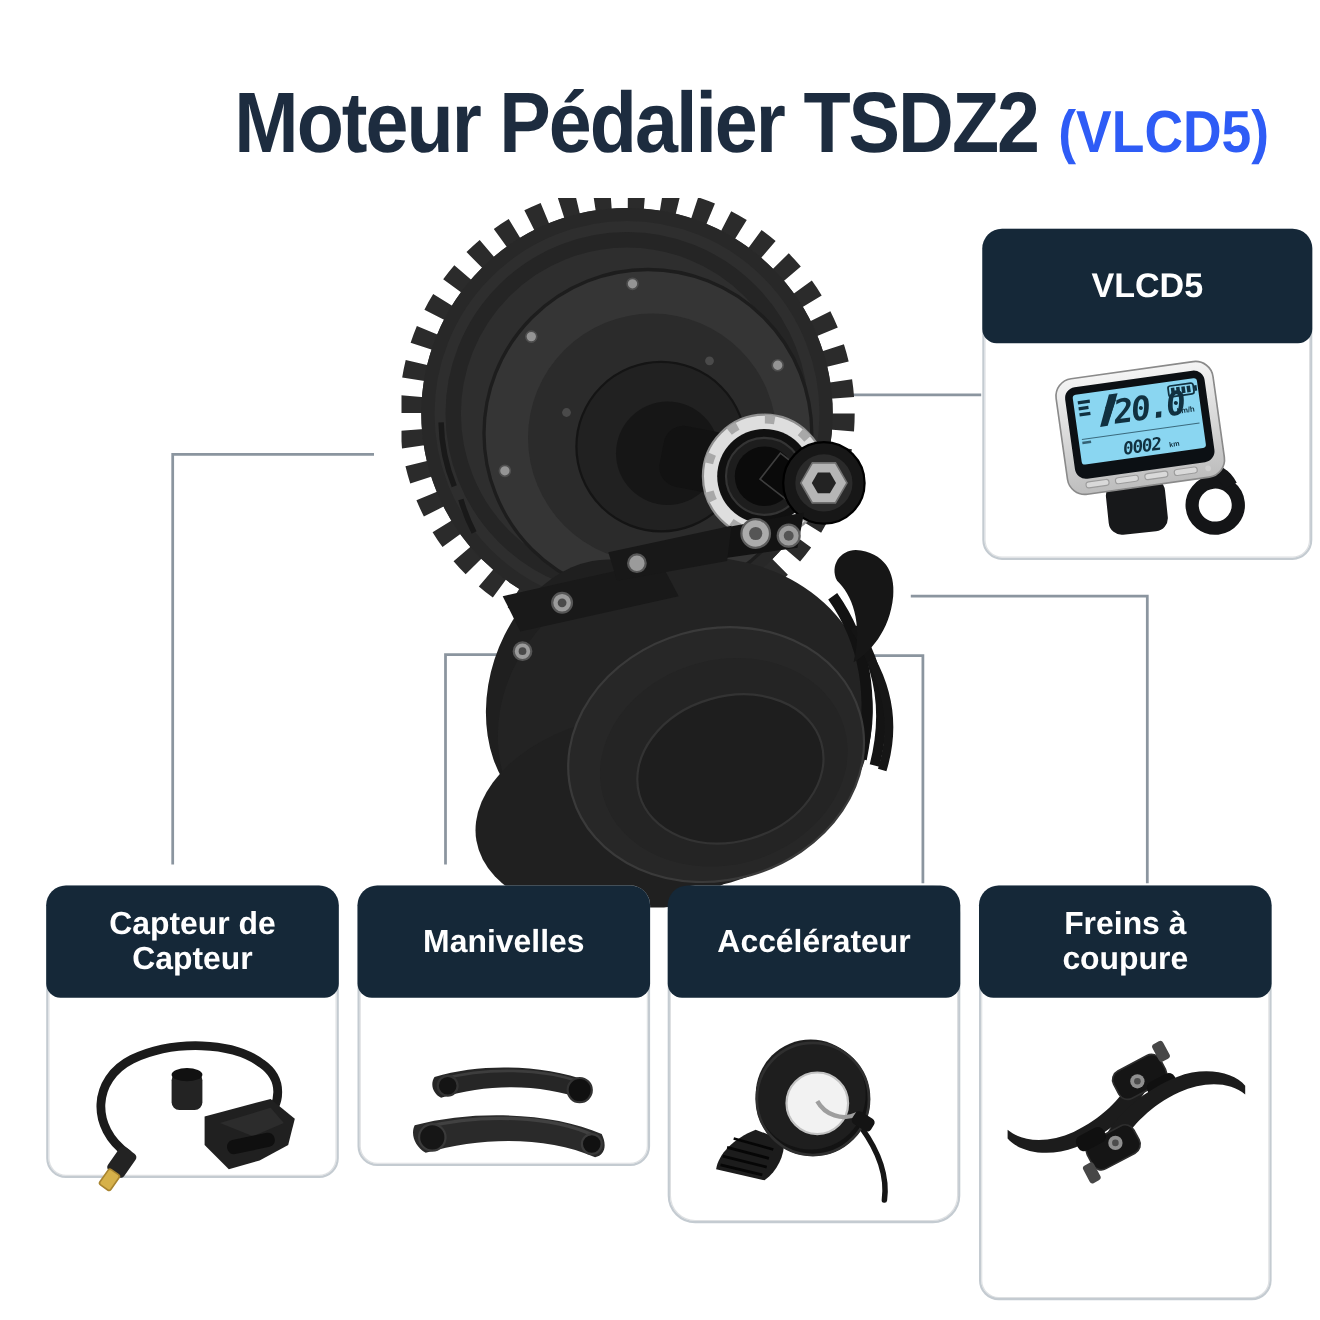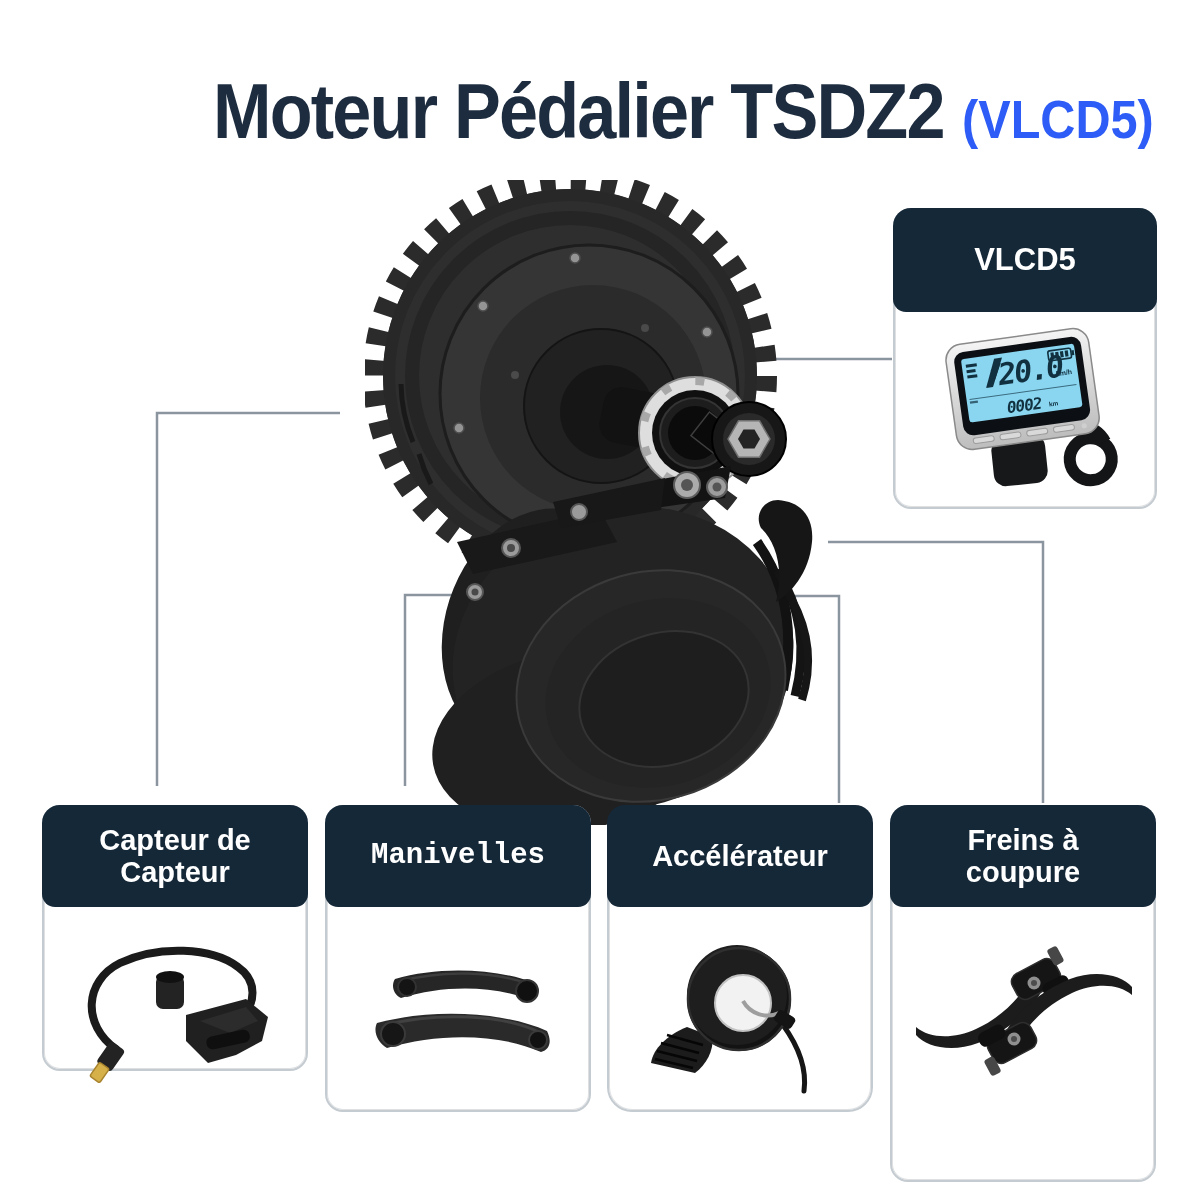--- a/index.html
+++ b/index.html
@@ -31,24 +31,24 @@
     border:2px solid var(--card_border,#c4cbd1);border-radius:18px;
     box-shadow:inset 0 0 0 1px rgba(70,85,95,.18);
   }
   .card-header{
     margin:-2px -2px 0;height:102px;
     background:var(--header_navy,#152838);
     border-radius:18px 18px 13px 13px;
     display:flex;flex-direction:column;justify-content:center;align-items:center;
     color:#fff;font-weight:bold;font-size:29px;line-height:1.12;text-align:center;
   }
-  #card-display{left:893px;top:208px;width:264px;height:301px;}
+  #card-display{left:893px;top:208px;width:300px;height:301px;}
   #card-display .card-header{height:104px;font-size:31px;}
   #card-part-0{left:42px;top:805px;height:266px;}
-  #card-part-1{left:325px;top:805px;height:307px;font-family:Liberation Mono, monospace;}
+  #card-part-1{left:325px;top:805px;height:255px;}
   #card-part-2{left:607px;top:805px;height:307px;border-radius:25px;}
   #card-part-3{left:890px;top:805px;height:377px;}
   .part-art{display:block;margin:14px auto 0;}
   
   #motor{position:absolute;left:365px;top:180px;}
   
   .lcd-num{font-family:"DejaVu Sans Mono", monospace;font-weight:bold;font-style:italic;}
 </style>
 </head>
 <body>

